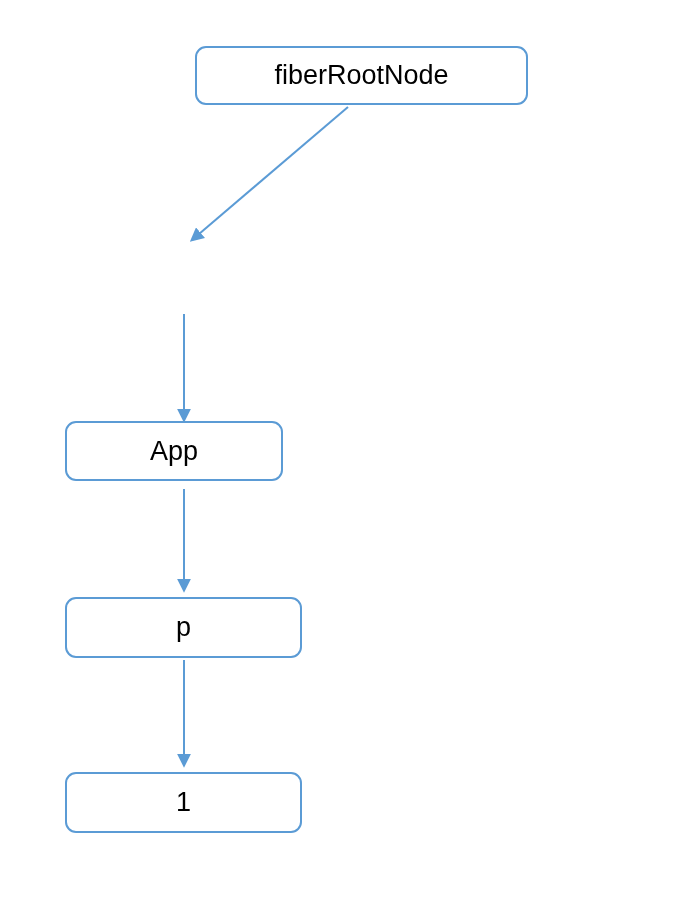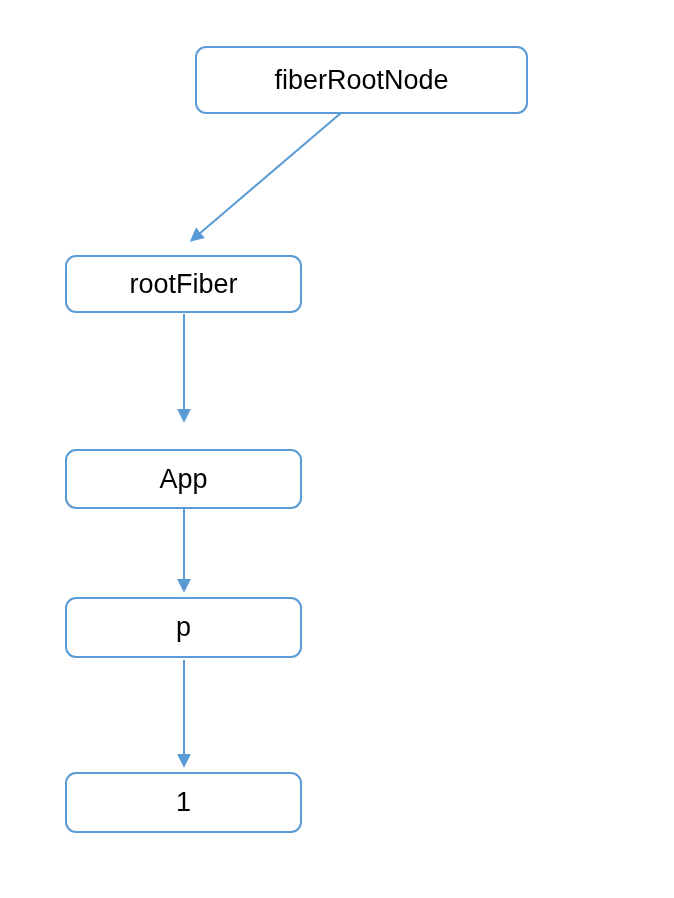--- a/index.html
+++ b/index.html
@@ -28,23 +28,23 @@
     box-sizing: border-box;
     border: 2px solid #5b9bd5;
     border-radius: 11px;
     background: #ffffff;
     display: flex;
     align-items: center;
     justify-content: center;
     font-size: 27px;
     color: #000000;
   }
-  .node-fiberrootnode { left: 195px; top: 46px;  width: 333px; height: 68px; }
+  .node-fiberrootnode { left: 195px; top: 46px;  width: 333px; height: 59px; }
   .node-rootfiber     { left: 65px;  top: 255px; width: 237px; height: 58px; }
-  .node-app           { left: 65px;  top: 449px; width: 237px; height: 60px; }
+  .node-app           { left: 65px;  top: 421px; width: 218px; height: 60px; }
   .node-p             { left: 65px;  top: 597px; width: 237px; height: 61px; }
   .node-1             { left: 65px;  top: 772px; width: 237px; height: 61px; }
   .edge-label {
     position: absolute;
     left: 128px;
     top: 163px;
     font-size: 28px;
     color: #4d8b3f;
     white-space: nowrap;
   }
@@ -62,21 +62,20 @@
     </defs>
     <line x1="348" y1="107" x2="192" y2="240" stroke="#5b9bd5" stroke-width="2" marker-end="url(#arrowhead)"></line>
     <line x1="184" y1="314" x2="184" y2="420" stroke="#5b9bd5" stroke-width="2" marker-end="url(#arrowhead)"></line>
     <line x1="184" y1="489" x2="184" y2="590" stroke="#5b9bd5" stroke-width="2" marker-end="url(#arrowhead)"></line>
     <line x1="184" y1="660" x2="184" y2="765" stroke="#5b9bd5" stroke-width="2" marker-end="url(#arrowhead)"></line>
   </svg>
 
 
   <div class="node node-fiberrootnode">fiberRootNode</div>
 
-  <div class="node node-rootfiber">rootFiber</div>
 
   <div class="node node-app">App</div>
 
   <div class="node node-p">p</div>
 
   <div class="node node-1">1</div>
 
 </div>
 
 </body></html>

